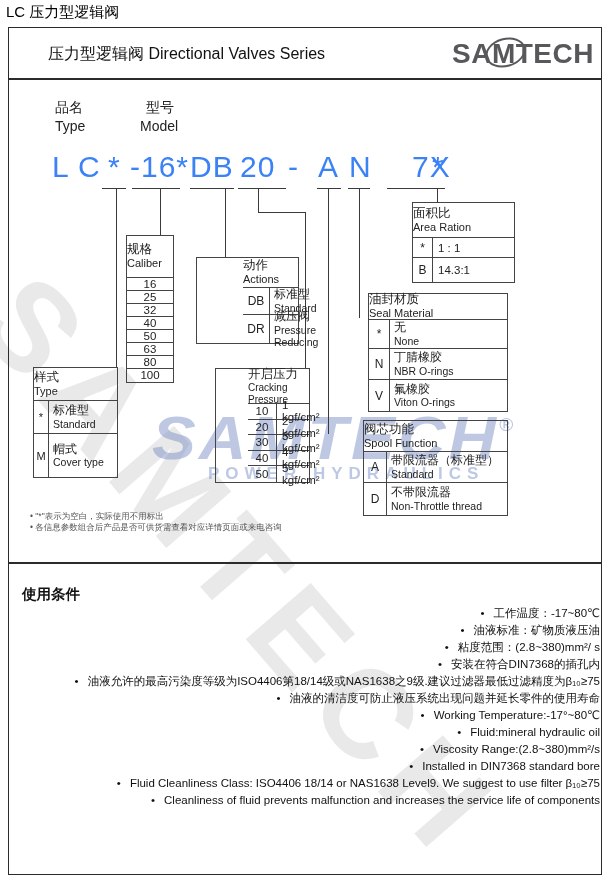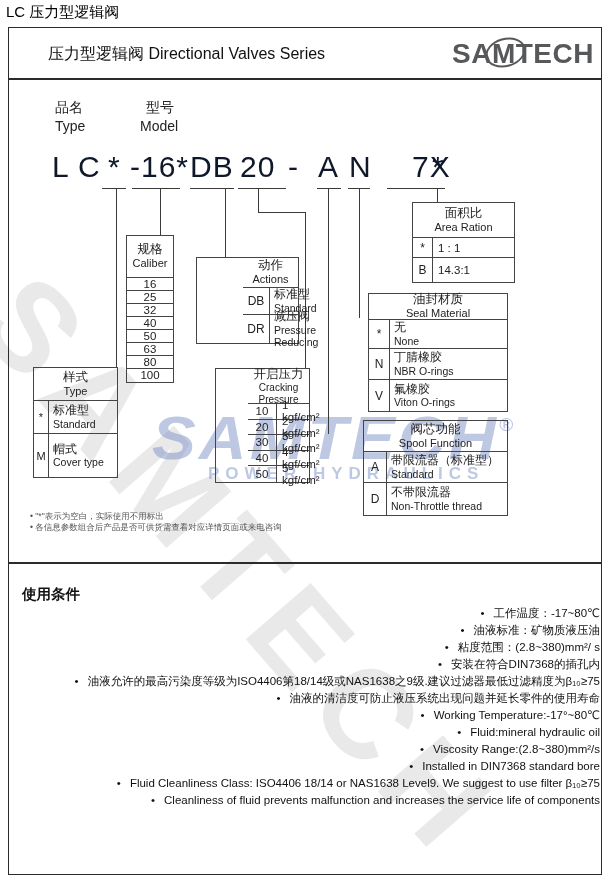--- a/index.html
+++ b/index.html
@@ -32,24 +32,24 @@
   .line-v { position:absolute; width:1px; background:#3a3a3a; z-index:2; }
   .hdr-divider { left:8px; top:78px; width:594px; height:1.5px; background:#2b2b2b; }
   .section-divider { left:8px; top:562px; width:594px; height:1.5px; background:#2b2b2b; }
   .doc-title { position:absolute; left:48px; top:44px; font-size:16px; color:#111; z-index:2; }
   .logo { position:absolute; left:452px; top:38px; font-size:28px; font-weight:700; color:#57585a; letter-spacing:0.5px; z-index:2; white-space:nowrap; }
   .logo .m { position:relative; display:inline-block; }
   .logo .m::after { content:""; position:absolute; left:-7px; top:0px; width:37px; height:25px;
     border:2.5px solid #57585a; border-radius:50%; transform:rotate(-16deg); }
   
   .lbl { position:absolute; font-size:14px; color:#222; z-index:2; }
-  .code-seg { position:absolute; top:150px; font-size:30px; color:#0f172a; letter-spacing:1px; z-index:2; white-space:pre; }
+  .code-seg { position:absolute; top:150px; font-size:30px; color:#3b82f6; letter-spacing:1px; z-index:2; white-space:pre; }
   
   .tbl { position:absolute; border:1px solid #444; display:flex; flex-direction:column; z-index:2; background:transparent; color:#222; }
-  .tbl .hdr { border-bottom:1px solid #444; text-align:center; display:flex; flex-direction:column; justify-content:center; flex:none; }
+  .tbl .hdr { border-bottom:1px solid #444; text-align:left; display:flex; flex-direction:column; justify-content:center; flex:none; }
   .hdr .cn { font-size:12.5px; line-height:1.2; }
   .hdr .en { font-size:11px; line-height:1.2; }
   .tbl .row { display:flex; border-bottom:1px solid #444; flex:none; }
   .tbl .row:last-child { border-bottom:none; }
   .row .key { border-right:1px solid #444; display:flex; align-items:center; justify-content:center; flex:none; font-size:12px; }
   .row .val { flex:1; padding:1px 4px; display:flex; flex-direction:column; justify-content:center; }
   .val .cn { font-size:12px; line-height:1.15; }
   .val .en { font-size:10.5px; line-height:1.15; }
   .val1 { flex:1; padding:0 5px; display:flex; align-items:center; font-size:11.5px; }
   .crow { text-align:center; border-bottom:1px solid #444; height:13px; line-height:13px; font-size:11.5px; flex:none; }

